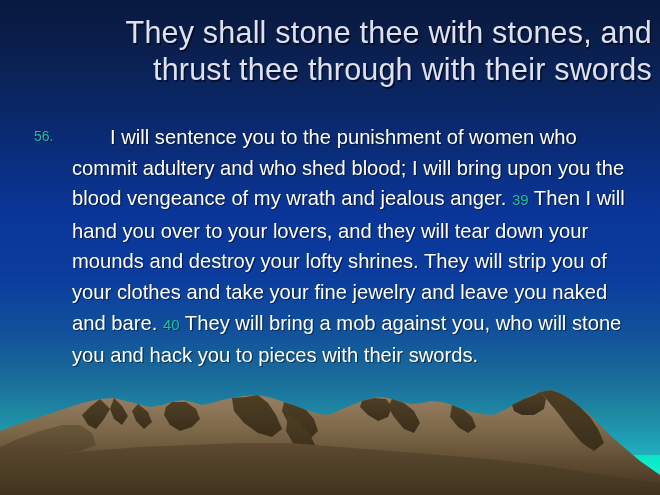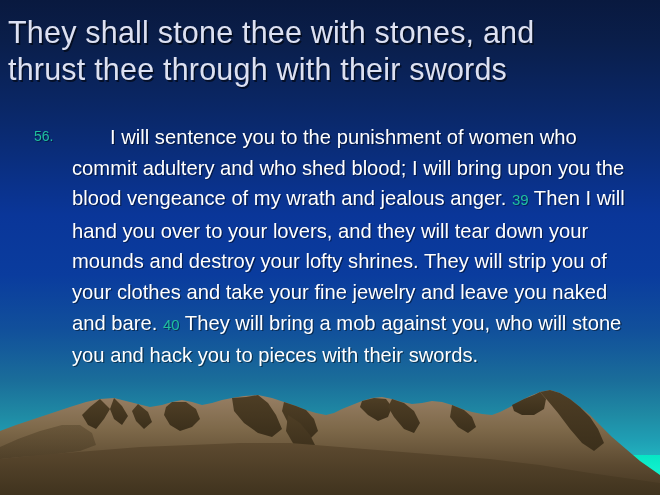--- a/index.html
+++ b/index.html
@@ -48,21 +48,21 @@
     width: 660px;
     height: 110px;
   }
 
   
   #title {
     position: absolute;
     left: 8px;
     top: 14px;
     width: 644px;
-    text-align: left;
+    text-align: right;
     color: #dde1f2;
     font-size: 30.5px;
     line-height: 37px;
     letter-spacing: 0.2px;
     text-shadow: 1.5px 1.5px 0 rgba(0,0,0,0.55);
     white-space: pre-line;
   }
 
   
   #body-block {

